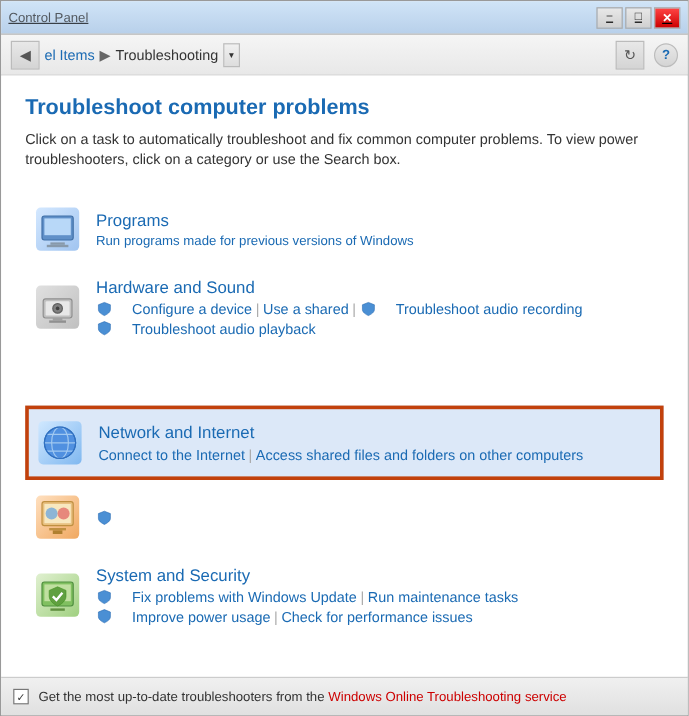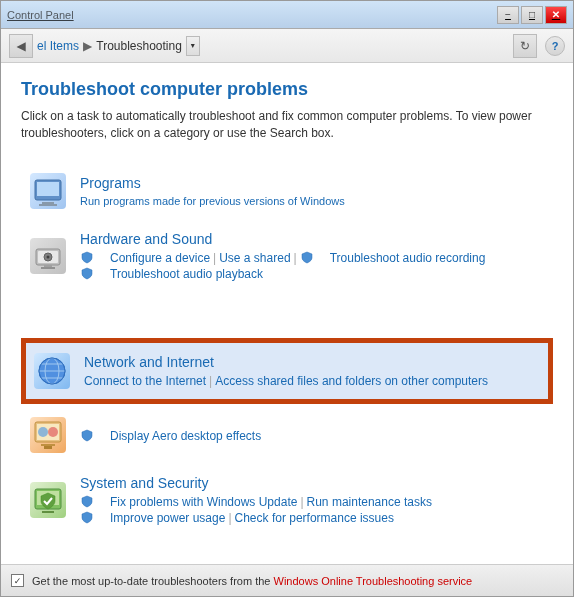--- a/index.html
+++ b/index.html
@@ -170,21 +170,21 @@
       display: flex;
       align-items: center;
       padding: 8px 6px;
       margin-bottom: 2px;
       border: 1px solid transparent;
       cursor: pointer;
       gap: 12px;
     }
     .category.highlighted {
       background: #dce8f8;
-      border: 5px solid #c2410c;
+      border: 3px solid #c2410c;
       margin-top: 48px;
     }
     .category-icon {
       width: 40px;
       height: 40px;
       flex-shrink: 0;
       display: flex;
       align-items: center;
       justify-content: center;
     }
@@ -413,21 +413,20 @@
         </div>
       </div>
       <div class="category-content">
         <div class="links-row">
           <span class="link-with-icon">
             <span class="shield-icon">
               <svg width="12" height="13" viewBox="0 0 12 13">
                   <path d="M6 1 L11 3 L11 7 C11 10 6 12 6 12 C6 12 1 10 1 7 L1 3 Z" fill="#4a8fd4" stroke="#2a6cb4" stroke-width="0.5"></path>
                 </svg>
             </span>
-            <span class="cat-link">Display Aero desktop effects</span>
           </span>
         </div>
       </div>
     </div>
 
     <div class="category">
       <div class="category-icon">
         <div class="icon-img security-icon">
           <svg width="34" height="34" viewBox="0 0 34 34">
             <rect x="4" y="6" width="26" height="20" rx="2" fill="#80c060" stroke="#509040" stroke-width="1"></rect>

